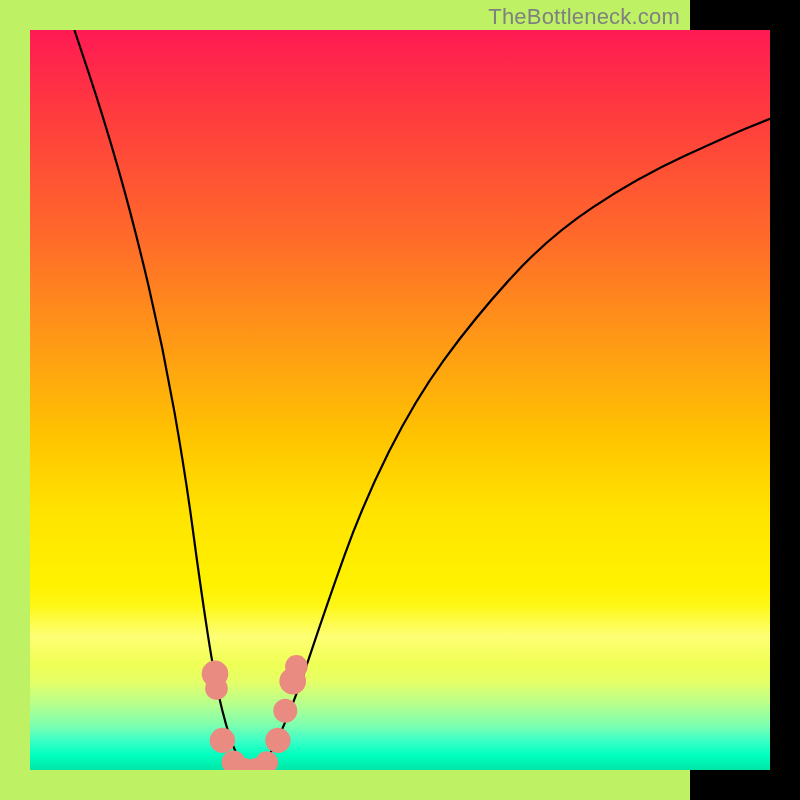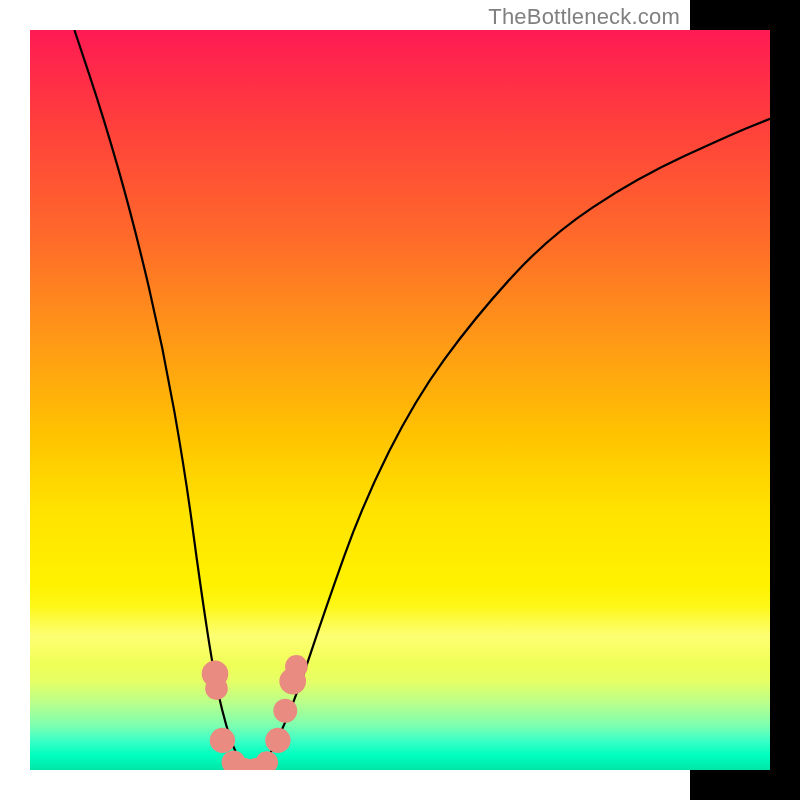--- a/index.html
+++ b/index.html
@@ -10,21 +10,21 @@
     background: #000;
     overflow: hidden;
     font-family: Arial, Helvetica, sans-serif;
   }
   .frame {
     position: absolute;
     left: 0;
     top: 0;
     width: 690px;
     height: 800px;
-    background: #ffffff;
+    background: #bef264;
   }
   .plot-area {
     position: absolute;
     left: 30px;
     top: 30px;
     width: 740px;
     height: 740px;
     overflow: hidden;
   }
   .gradient {

